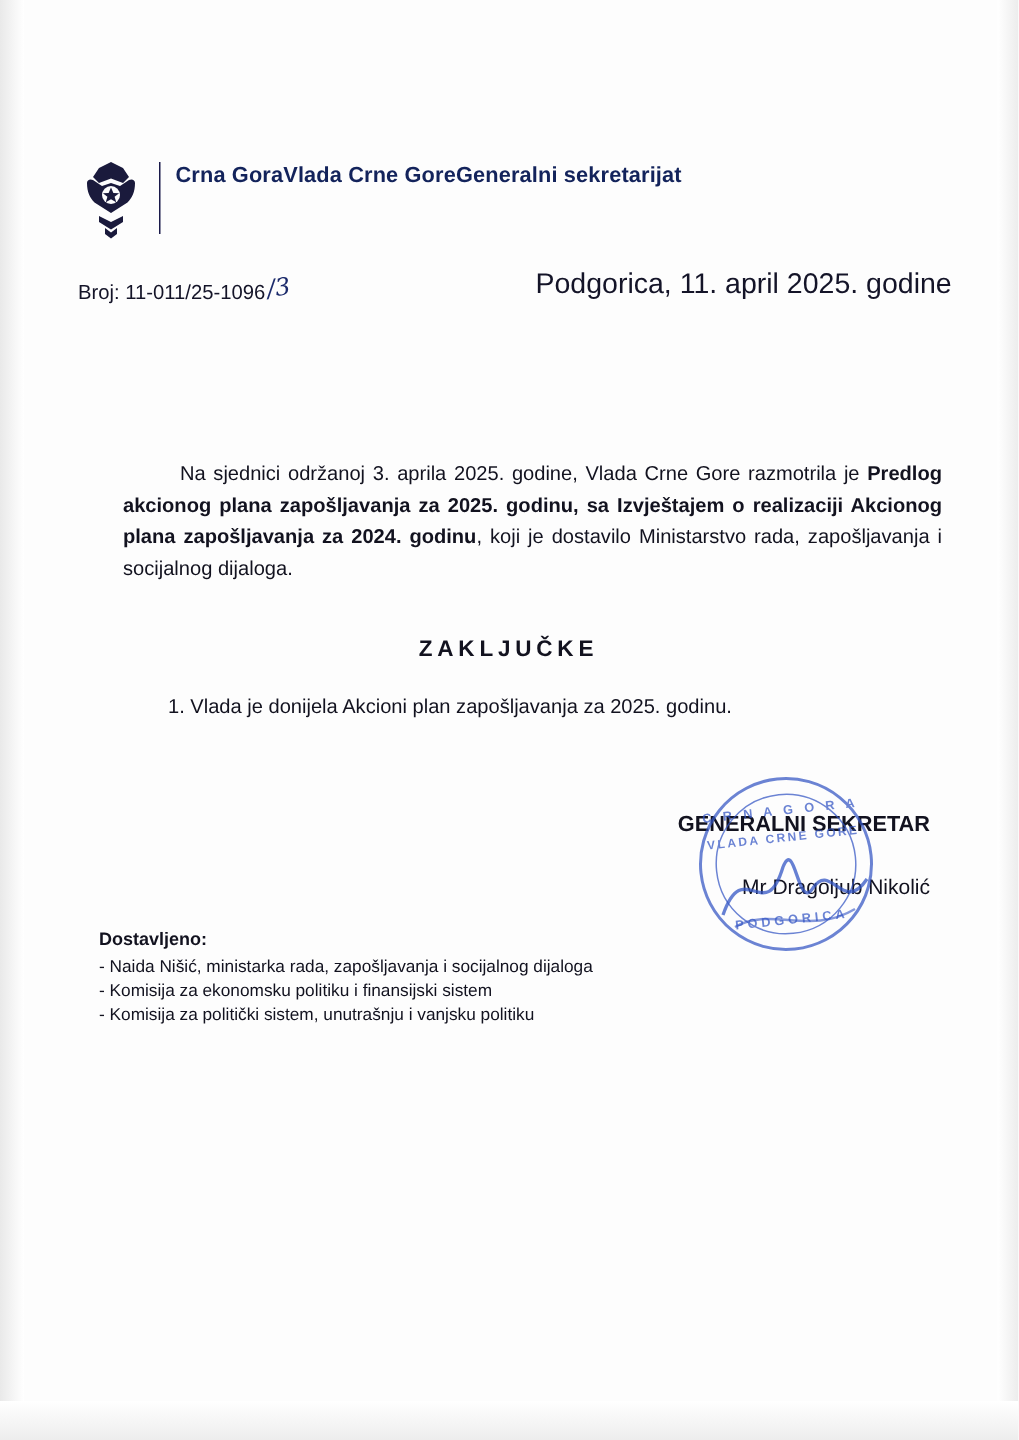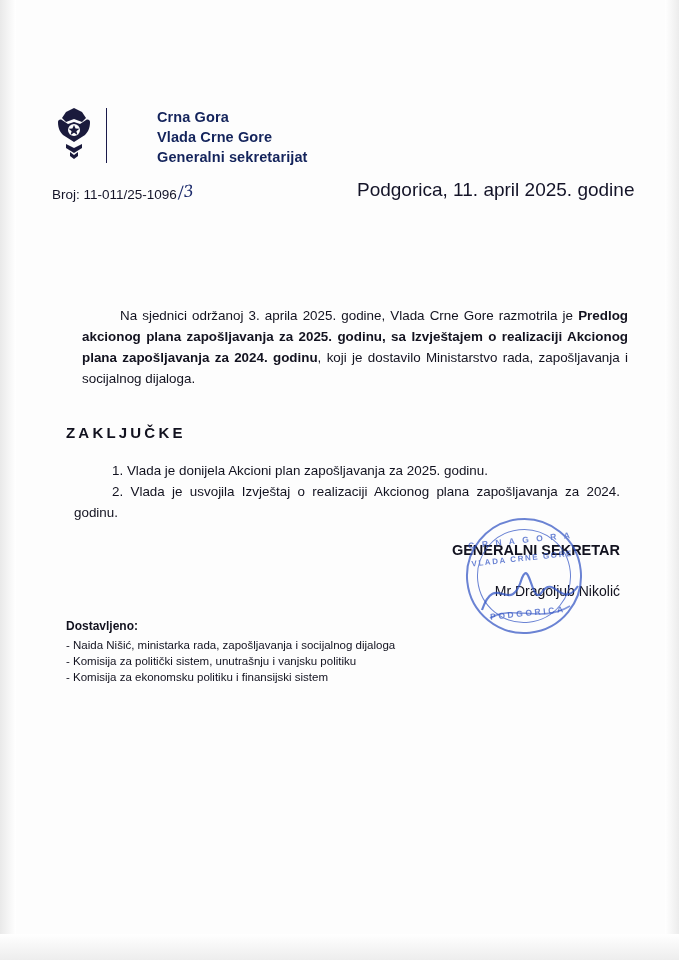--- a/index.html
+++ b/index.html
@@ -54,24 +54,22 @@
   .header-rule {
     width: 1px;
     background: #1a1a4a;
     align-self: stretch;
     margin-right: 10px;
     margin-top: 2px;
     margin-bottom: 4px;
   }
   .header-lines {
     display: flex;
-    flex-direction: column;
     justify-content: center;
     padding-top: 1px;
-    margin-left: 40px;
   }
   .header-lines div {
     font-size: 14.5px;
     font-weight: bold;
     color: #13235b;
     line-height: 20px;
     letter-spacing: 0.1px;
     white-space: nowrap;
   }
 
@@ -118,21 +116,21 @@
   }
   .para-justify b { font-weight: bold; }
   .para-center-ind {
     text-indent: 38px;
   }
   .title-zakljucke {
     position: absolute;
     left: 66px;
     top: 424px;
     width: 546px;
-    text-align: left;
+    text-align: center;
     font-size: 15px;
     font-weight: bold;
     letter-spacing: 3.2px;
     color: #12121f;
   }
   .numbered {
     position: absolute;
     left: 74px;
     top: 460px;
     width: 546px;
@@ -262,38 +260,37 @@
   <div class="meta-right">Podgorica, 11. april 2025. godine</div>
 
   <div class="body-block">
     <div class="para-justify"><span>Na sjednici održanoj 3. aprila 2025. godine, Vlada Crne Gore razmotrila je </span><b>Predlog akcionog plana zapošljavanja za 2025. godinu, sa Izvještajem o realizaciji Akcionog plana zapošljavanja za 2024. godinu</b><span>, koji je dostavilo Ministarstvo rada, zapošljavanja i socijalnog dijaloga.</span></div>
   </div>
 
   <div class="title-zakljucke">ZAKLJUČKE</div>
 
   <div class="numbered">
     <div class="item">1. Vlada je donijela Akcioni plan zapošljavanja za 2025. godinu.</div>
-    <div class="item">2. Vlada je usvojila Izvještaj o realizaciji Akcionog plana zapošljavanja za 2024. godinu.</div>
   </div>
 
   <div class="signature">
     <div>GENERALNI SEKRETAR</div>
     <div class="name">Mr Dragoljub Nikolić</div>
   </div>
 
   <div class="stamp">
     <div class="st-top">C R N A  G O R A</div>
     <div class="st-mid">VLADA CRNE GORE</div>
     <div class="st-bottom">PODGORICA</div>
   </div>
   <svg class="stamp-scribble" viewBox="0 0 120 80" aria-hidden="true">
     <path d="M12 58 C26 18, 40 66, 52 26 C60 6, 62 56, 72 40 C84 22, 92 58, 108 34" fill="none" stroke="#3355c4" stroke-width="2.2" opacity="0.75"></path>
     <path d="M20 66 C44 52, 70 72, 100 54" fill="none" stroke="#3355c4" stroke-width="1.6" opacity="0.6"></path>
   </svg>
 
   <div class="dostavljeno">
     <div class="dhead">Dostavljeno:</div>
     <div>- Naida Nišić, ministarka rada, zapošljavanja i socijalnog dijaloga</div>
+    <div>- Komisija za ekonomsku politiku i finansijski sistem</div>
     <div>- Komisija za politički sistem, unutrašnju i vanjsku politiku</div>
-    <div>- Komisija za ekonomsku politiku i finansijski sistem</div>
   </div>
 
 </div>
 
 </body></html>

